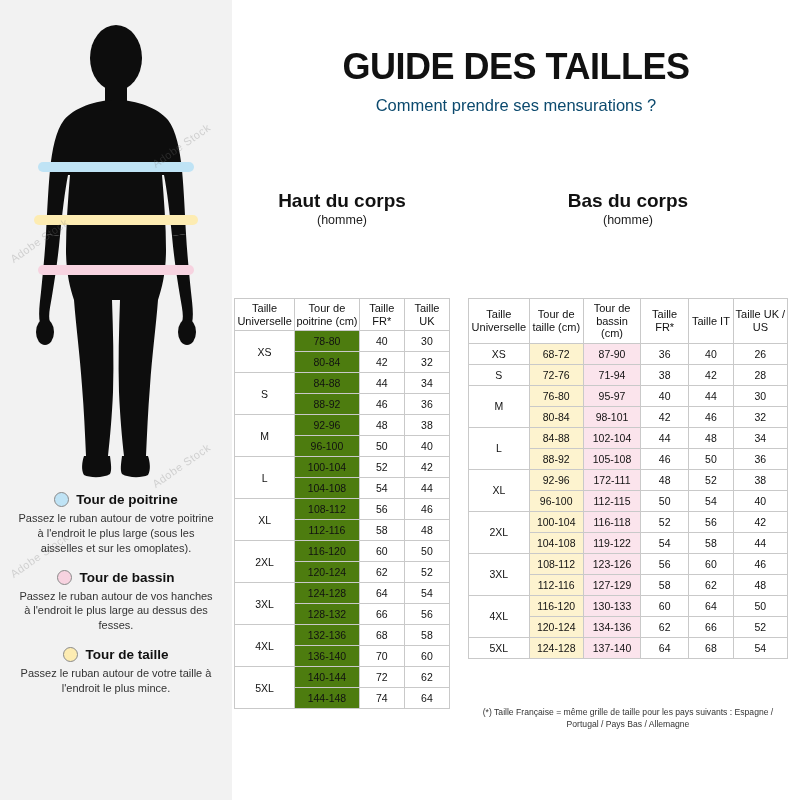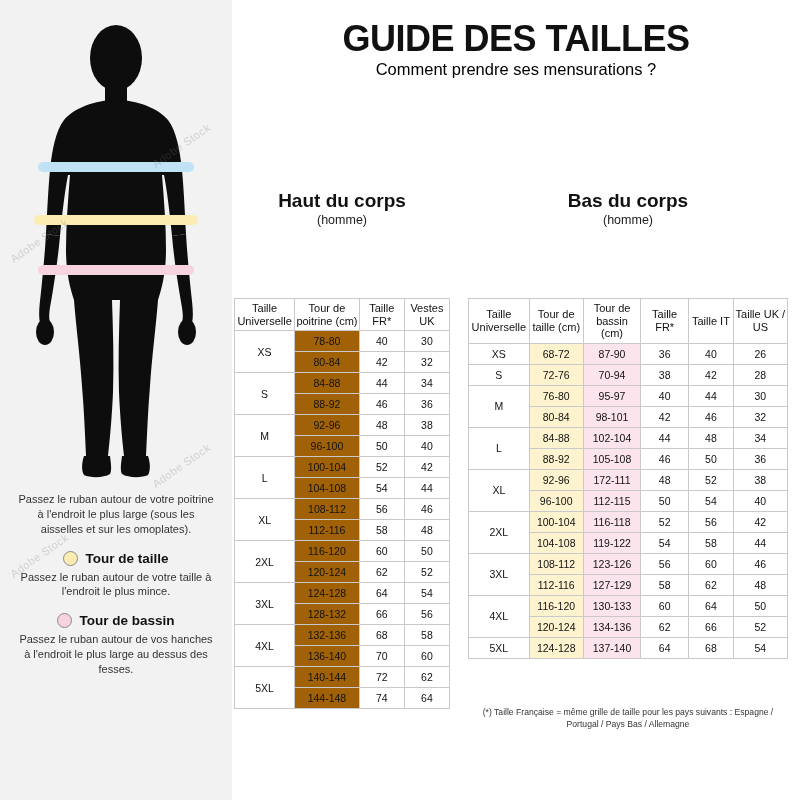--- a/index.html
+++ b/index.html
@@ -56,24 +56,24 @@
   .dot-chest { background:#bfe3f5; }
   .dot-waist { background:#fdecb2; }
   .dot-hip   { background:#f7d3e0; }
   .legend-title { font-size:13.5px; font-weight:bold; color:#111; }
   .legend-text { font-size:11px; line-height:1.35; color:#333; padding:0 4px; }
 
   
   .header { position:absolute; left:232px; top:0; width:568px; }
   .title {
     text-align:center; font-size:36px; font-weight:bold; letter-spacing:-0.5px;
-    margin-top:18px; color:#111;
+    margin-top:46px; color:#111;
   }
   .subtitle {
-    text-align:center; font-size:16.5px; margin-top:0; color:#000000;
+    text-align:center; font-size:16.5px; margin-top:8px; color:#0c4a6e;
   }
   .disclaimer {
     text-align:center; font-size:8.7px; color:#9a9a9a; margin-top:26px;
     padding:0 18px;
   }
 
   
   .section { position:absolute; top:190px; }
   .section-top { left:234px; width:216px; }
   .section-bottom { left:468px; width:320px; }
@@ -91,21 +91,21 @@
     font-size:10.5px;
     color:#111;
     padding:0;
     height:21px;
     font-weight:normal;
   }
   thead th {
     font-size:11px; line-height:1.15; padding:3px 1px; height:auto;
     vertical-align:middle; background:#ffffff;
   }
-  .c-blue { background:#a16207; }
+  .c-blue { background:#4d7c0f; }
   .c-yellow { background:#fdf3cf; }
   .c-pink { background:#fbe4ec; }
   .c-white { background:#ffffff; }
   .sizecell { font-size:10.5px; }
 
   .tbl-top { position:absolute; left:0; top:108px; width:216px; }
   .tbl-bottom { position:absolute; left:0; top:108px; width:320px; }
 
   .footnote {
     position:absolute; left:468px; top:706px; width:320px;
@@ -164,55 +164,59 @@
       <div class="band band-hip"></div>
 
       <div class="watermark wm1">Adobe Stock</div>
       <div class="watermark wm2">Adobe Stock</div>
       <div class="watermark wm3">Adobe Stock</div>
       <div class="watermark wm4">Adobe Stock</div>
     </div>
 
     <div class="legend">
       <div class="legend-block">
+        <div class="legend-head">
+          <span class="legend-dot dot-chest"></span>
+          <span class="legend-title">Tour de poitrine</span>
+        </div>
         <div class="legend-text">Passez le ruban autour de votre poitrine à l'endroit le plus large (sous les aisselles et sur les omoplates).</div>
+      </div>
+      <div class="legend-block">
+        <div class="legend-head">
+          <span class="legend-dot dot-hip"></span>
+          <span class="legend-title">Tour de bassin</span>
+        </div>
+        <div class="legend-text">Passez le ruban autour de vos hanches à l'endroit le plus large au dessus des fesses.</div>
       </div>
       <div class="legend-block">
         <div class="legend-head">
           <span class="legend-dot dot-waist"></span>
           <span class="legend-title">Tour de taille</span>
         </div>
         <div class="legend-text">Passez le ruban autour de votre taille à l'endroit le plus mince.</div>
-      </div>
-      <div class="legend-block">
-        <div class="legend-head">
-          <span class="legend-dot dot-hip"></span>
-          <span class="legend-title">Tour de bassin</span>
-        </div>
-        <div class="legend-text">Passez le ruban autour de vos hanches à l'endroit le plus large au dessus des fesses.</div>
       </div>
     </div>
   </div>
 
   <div class="header">
     <div class="title">GUIDE DES TAILLES</div>
     <div class="subtitle">Comment prendre ses mensurations ?</div>
   </div>
 
   <div class="section section-top">
     <div class="sec-title">Haut du corps</div>
     <div class="sec-sub">(homme)</div>
     <div class="tbl-top">
       <table>
         <thead>
           <tr>
             <th style="width:28%">Taille Universelle</th>
             <th style="width:30%">Tour de poitrine (cm)</th>
             <th style="width:21%">Taille FR*</th>
-            <th style="width:21%">Vestes UK</th>
+            <th style="width:21%">Taille UK</th>
           </tr>
         </thead>
         <tbody id="top-body">
             <tr>
               <td class="c-white sizecell" rowspan="2">XS</td>
               <td class="c-blue">78-80</td>
               <td class="c-white">40</td>
               <td class="c-white">30</td>
             </tr>
             <tr>
@@ -333,21 +337,21 @@
               <td class="c-white sizecell" rowspan="1">XS</td>
               <td class="c-yellow">68-72</td>
               <td class="c-pink">87-90</td>
               <td class="c-white">36</td>
               <td class="c-white">40</td>
               <td class="c-white">26</td>
             </tr>
             <tr>
               <td class="c-white sizecell" rowspan="1">S</td>
               <td class="c-yellow">72-76</td>
-              <td class="c-pink">70-94</td>
+              <td class="c-pink">71-94</td>
               <td class="c-white">38</td>
               <td class="c-white">42</td>
               <td class="c-white">28</td>
             </tr>
             <tr>
               <td class="c-white sizecell" rowspan="2">M</td>
               <td class="c-yellow">76-80</td>
               <td class="c-pink">95-97</td>
               <td class="c-white">40</td>
               <td class="c-white">44</td>

